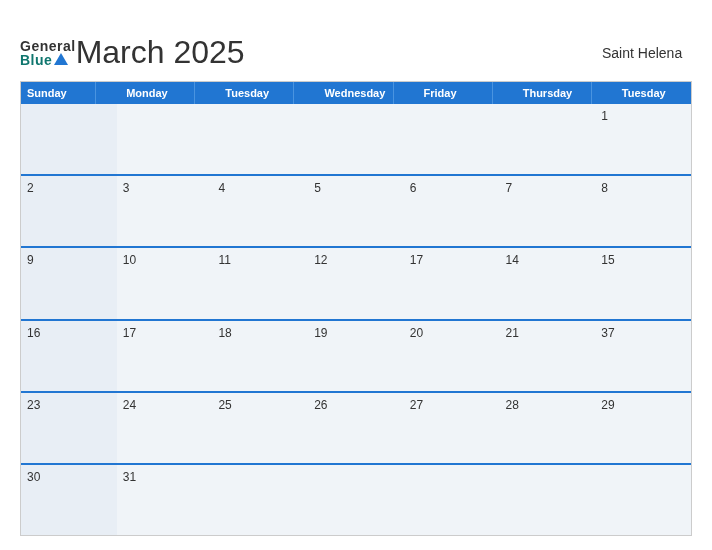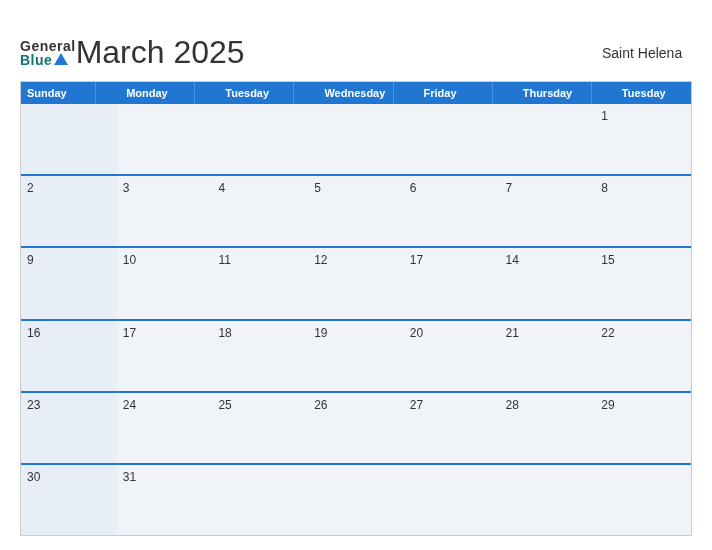--- a/index.html
+++ b/index.html
@@ -222,21 +222,21 @@
           <div class="cell">
             <span class="cell-num">19</span>
           </div>
           <div class="cell">
             <span class="cell-num">20</span>
           </div>
           <div class="cell">
             <span class="cell-num">21</span>
           </div>
           <div class="cell">
-            <span class="cell-num">22</span>
+            <span class="cell-num">37</span>
           </div>
         </div>
         <div class="week">
           <div class="cell">
             <span class="cell-num">23</span>
           </div>
           <div class="cell">
             <span class="cell-num">24</span>
           </div>
           <div class="cell">

